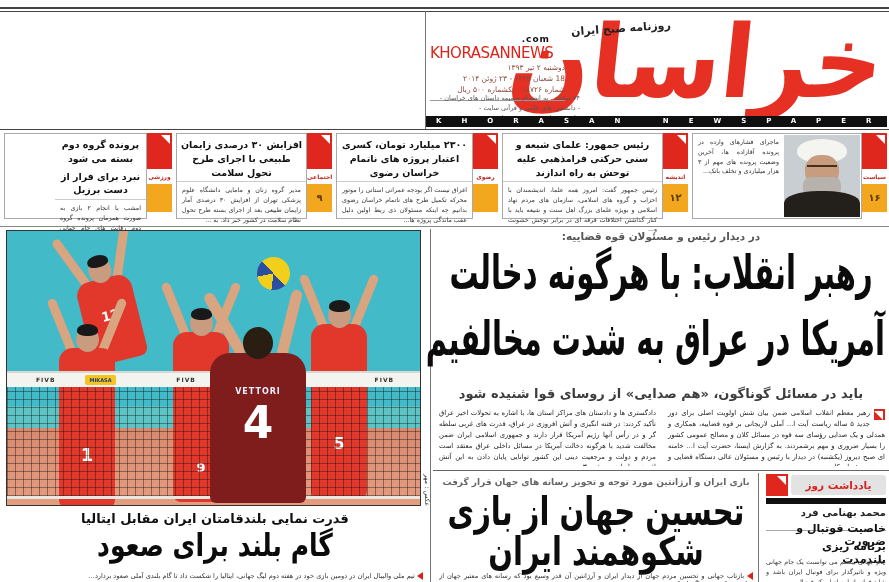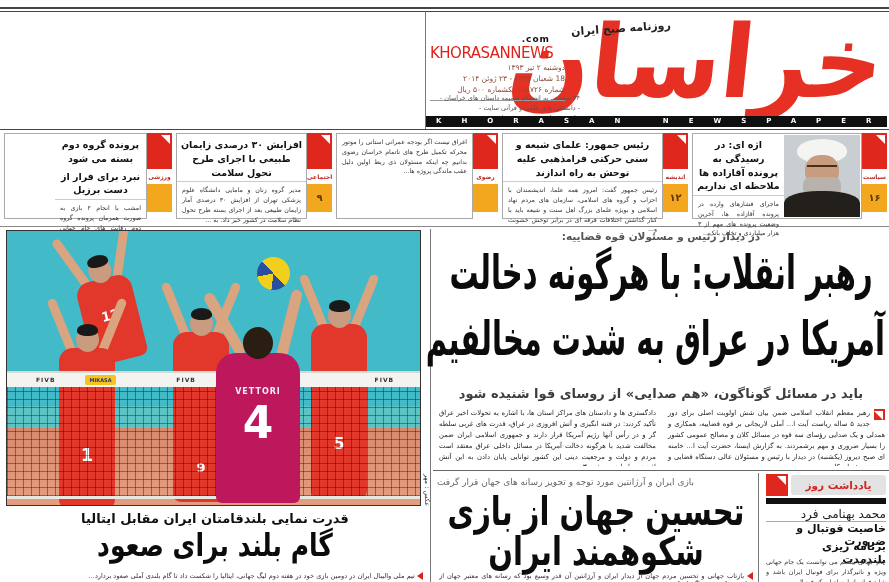--- a/index.html
+++ b/index.html
@@ -63,36 +63,36 @@
   .lead-h1,.lead-h2{position:absolute;left:437px;width:448px;text-align:center;font-size:29px;font-weight:bold;
     color:#0b0b0b;white-space:nowrap;transform:scaleY(1.62)}
   .lead-h1{top:256px}.lead-h2{top:322px}
   .lead-sub{position:absolute;left:437px;top:386px;width:448px;text-align:center;font-size:13px;font-weight:bold;color:#3d3d3d}
   .lead-body{position:absolute;left:439px;top:408px;width:446px;height:58px;display:flex;gap:12px;direction:rtl;overflow:hidden}
   .lead-body .col{flex:1;font-size:6.8px;line-height:1.6;color:#222;text-align:justify}
   .lead-body .fold{width:11px;height:11px;float:right;margin:1px 0 1px 4px}
   .pref-bold{font-weight:bold}
 
   
-  .sp-kicker{position:absolute;left:437px;top:477px;width:318px;text-align:left;font-size:9px;font-weight:normal;color:#666}
+  .sp-kicker{position:absolute;left:437px;top:477px;width:318px;text-align:center;font-size:9px;font-weight:bold;color:#666}
   .sp-h1,.sp-h2{position:absolute;left:437px;width:318px;text-align:center;font-size:29px;font-weight:bold;color:#0d0d0d;
     white-space:nowrap;transform:scaleY(1.35)}
   .sp-h1{top:495px}.sp-h2{top:535px}
   .sp-lead{position:absolute;left:439px;top:572px;width:314px;height:10px;overflow:hidden;direction:rtl;
     font-size:6.6px;color:#333;text-align:justify}
 
   
   .note{position:absolute;left:766px;top:474px;width:120px;height:108px;overflow:hidden}
   .note .nhead{position:absolute;top:0;left:0;right:0;height:23px}
   .note .nfold{position:absolute;left:0;top:0;width:22px;height:22px}
   .note .ntitlebox{position:absolute;left:25px;top:1px;right:0;height:20px;background:#e3e3e3;border-radius:3px;
     color:#d6231f;font-weight:bold;font-size:10.5px;text-align:center;line-height:20px}
   .note .nbar{position:absolute;top:24px;left:0;right:0;height:6px;background:#101010}
-  .note .nby{position:absolute;top:33px;left:0;right:0;font-size:12px;font-weight:normal;color:#222;text-align:right;
-    border-bottom:1px solid #aaa;padding-bottom:0}
+  .note .nby{position:absolute;top:33px;left:0;right:0;font-size:10px;font-weight:bold;color:#222;text-align:right;
+    border-bottom:1px solid #aaa;padding-bottom:12px}
   .note .nt1{position:absolute;top:48px;right:0;left:0;font-size:11px;font-weight:bold;color:#111;text-align:right}
   .note .nt2{position:absolute;top:66px;right:0;left:12px;font-size:11px;font-weight:bold;color:#111;text-align:right}
   .note .nbody{position:absolute;top:84px;left:0;right:0;height:24px;font-size:6.4px;line-height:1.55;color:#333;
     text-align:justify;direction:rtl;overflow:hidden}
 
   
   .photo{position:absolute;left:6px;top:230px;width:415px;height:276px;border:1px solid #333;overflow:hidden;background:#43bac7}
   .credit{position:absolute;left:423px;top:474px;font-size:6.5px;color:#333;writing-mode:vertical-rl;letter-spacing:1px}
   .cap-kicker{position:absolute;left:20px;top:511px;width:390px;text-align:center;font-size:13px;font-weight:bold;color:#111}
   .cap-head{position:absolute;left:20px;top:531px;width:390px;text-align:center;font-size:25px;font-weight:bold;
@@ -117,21 +117,21 @@
   .rp .arm.r{right:2px;transform:rotate(22deg)}
   .rp .head{position:relative;width:23px;height:25px;background:#c99c80;border-radius:50%;margin:0 auto;z-index:2}
   .rp .head::before{content:"";position:absolute;top:-3px;left:1px;right:1px;height:12px;background:#191919;border-radius:50% 50% 40% 40%}
   .rp .torso{position:relative;width:56px;background:#e2382b;border-radius:14px 14px 8px 8px;margin:-4px auto 0}
   .rp .num{position:absolute;left:0;right:0;text-align:center;color:#fff;font-weight:bold;font-size:13px}
   .bp{position:absolute;left:196px;top:96px;width:110px;z-index:4}
   .bp .arm{position:absolute;width:11px;height:70px;background:#d9a480;border-radius:6px;top:-38px}
   .bp .arm.l{left:16px;transform:rotate(-30deg)}
   .bp .arm.r{right:18px;transform:rotate(14deg)}
   .bp .head{position:relative;width:30px;height:32px;background:#2a1d12;border-radius:50%;margin:0 auto;z-index:2}
-  .bp .torso{position:relative;width:84px;height:150px;background:#be185d;border-radius:20px 20px 6px 6px;margin:-6px auto 0}
+  .bp .torso{position:relative;width:96px;height:150px;background:#7f1d1d;border-radius:20px 20px 6px 6px;margin:-6px auto 0}
   .bp .pname{position:absolute;top:34px;left:0;right:0;text-align:center;color:#eaf0ff;font-size:8px;font-weight:bold;letter-spacing:1px}
   .bp .pnum{position:absolute;top:44px;left:0;right:0;text-align:center;color:#fff;font-size:44px;font-weight:bold}
   .ball{position:absolute;left:250px;top:26px;width:33px;height:33px;border-radius:50%;z-index:5;
     background:conic-gradient(#f2cf1b 0 38%,#2b4fa0 38% 52%,#f2cf1b 52% 72%,#2b4fa0 72% 88%,#f2cf1b 88%)}
 </style>
 </head>
 <body>
 
 <div class="page">
 
@@ -163,41 +163,41 @@
 
   <div class="brief rtl" style="left:692px;width:170px">
     <div class="portrait">
       <div class="turban"></div>
       <div class="face"></div>
       <div class="glasses"></div>
       <div class="beard"></div>
       <div class="robe"></div>
     </div>
     <div style="margin-right:77px">
-      <div class="btitle">اژه ای: در رسیدگی به پرونده آقازاده ها ملاحظه ای نداریم</div>
       <div class="bbody">ماجرای فشارهای وارده در پرونده آقازاده ها، آخرین وضعیت پرونده های مهم از ۳ هزار میلیاردی و تخلف بانک...</div>
     </div>
   </div>
   <div class="tab" style="left:862px">
     <div class="tred fold"></div>
     <div class="tlabel">سیاست</div>
     <div class="tnum">۱۶</div>
   </div>
 
   <div class="brief rtl" style="left:502px;width:161px">
     <div class="btitle">رئیس جمهور: علمای شیعه و سنی حرکتی فرامذهبی علیه توحش به راه اندازند</div>
     <div class="bbody">رئیس جمهور گفت: امروز همه علما، اندیشمندان با احزاب و گروه های اسلامی، سازمان های مردم نهاد اسلامی و بویژه علمای بزرگ اهل سنت و شیعه باید با کنار گذاشتن اختلافات فرقه ای در برابر توحش خشونت و...</div>
   </div>
   <div class="tab" style="left:663px">
     <div class="tred fold"></div>
     <div class="tlabel">اندیشه</div>
     <div class="tnum">۱۲</div>
   </div>
 
   <div class="brief rtl" style="left:336px;width:137px">
+    <div class="btitle">۲۳۰۰ میلیارد تومان، کسری اعتبار پروژه های ناتمام خراسان رضوی</div>
     <div class="bbody">اغراق نیست اگر بودجه عمرانی استانی را موتور محرکه تکمیل طرح های ناتمام خراسان رضوی بدانیم چه اینکه مسئولان ذی ربط اولین دلیل عقب ماندگی پروژه ها...</div>
   </div>
   <div class="tab" style="left:473px">
     <div class="tred fold"></div>
     <div class="tlabel">رضوی</div>
     <div class="tnum"></div>
   </div>
 
   <div class="brief rtl" style="left:176px;width:131px">
     <div class="btitle">افزایش ۳۰ درصدی زایمان طبیعی با اجرای طرح تحول سلامت</div>

